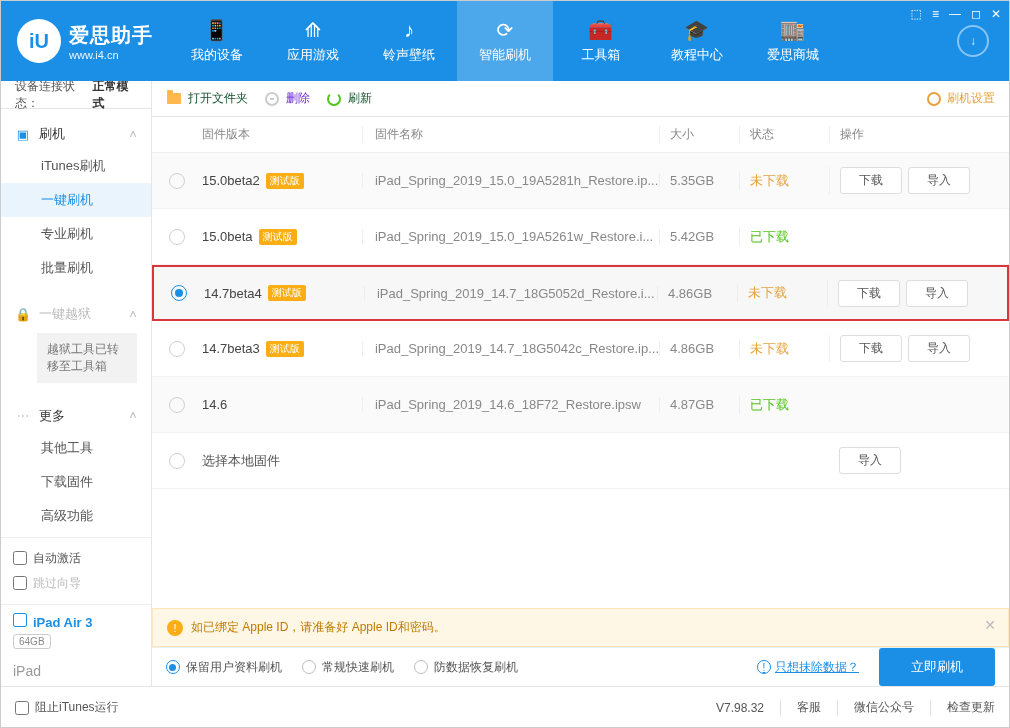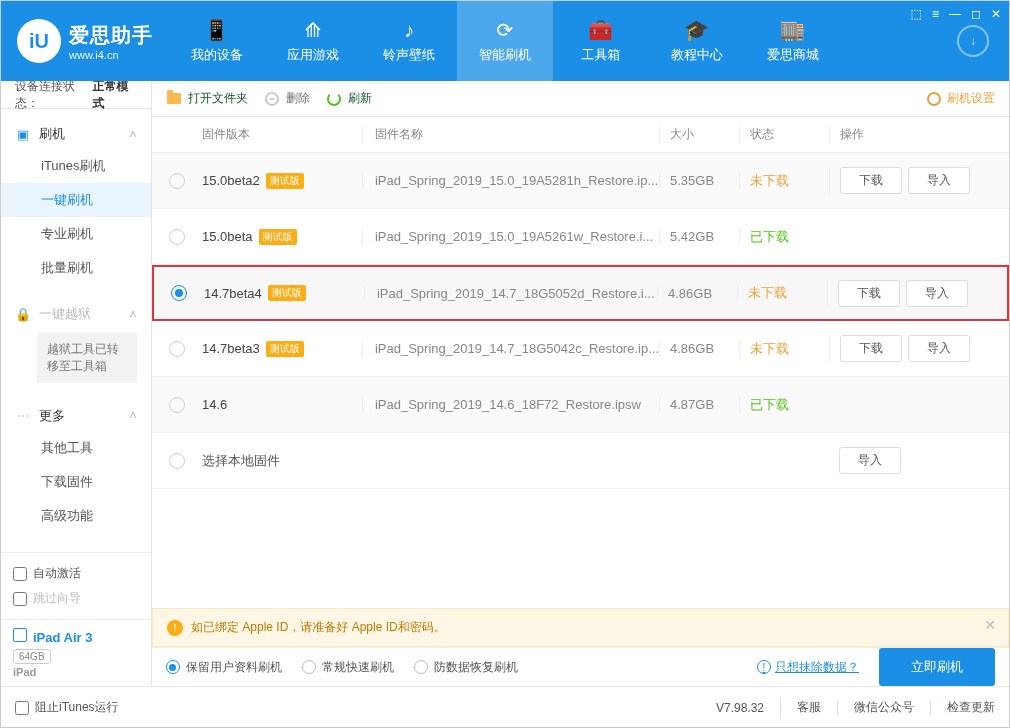--- a/index.html
+++ b/index.html
@@ -28,25 +28,25 @@
 .sb-item { padding: 8px 14px 8px 40px; cursor:pointer; color:#555; font-size:13px;}
 .sb-item.active { background:#eaf4fd; color:#1b8fe6;}
 .sb-notice { margin:4px 14px 4px 36px; background:#f2f2f2; padding:8px 10px; color:#777; font-size:12px; line-height:1.4;}
 .sb-bottom { margin-top:auto; border-top:1px solid #eee; padding:8px 12px;}
 .cb { display:flex; align-items:center; gap:6px; font-size:12px; color:#555; padding:4px 0;}
 .cb input { width:14px; height:14px;}
 .device { border-top:1px solid #eee; padding:8px 12px;}
 .device .name { color:#1b8fe6; font-size:13px; font-weight:bold;}
 .device .d-icon { width:14px; height:14px; display:inline-block; border:1px solid #1b8fe6; border-radius:2px; margin-right:6px;}
 .badge { display:inline-block; border:1px solid #ccc; border-radius:3px; padding:1px 5px; font-size:10px; color:#888; margin-top:4px;}
-.device .type { color:#999; font-size:11px; margin-top:2px;font-weight:bold;}
+.device .type { color:#999; font-size:14px; margin-top:14px;}
 .main { flex:1; display:flex; flex-direction:column; position:relative;}
 .toolbar { height:36px; border-bottom:1px solid #e5e5e5; display:flex; align-items:center; padding:0 14px; gap:16px;}
 .tb-item { display:flex; align-items:center; gap:6px; cursor:pointer; color:#14532d;}
-.tb-item.disabled { color:#737373; cursor:default;}
+.tb-item.disabled { color:#6d28d9; cursor:default;}
 .tb-ico { width:16px; height:16px; display:flex; align-items:center; justify-content:center;}
 .folder { width:14px; height:11px; background:#ffb84d; border-radius:1px; position:relative;}
 .folder::before { content:""; position:absolute; top:-3px; left:0; width:6px; height:3px; background:#ffb84d; border-radius:1px 1px 0 0;}
 .tb-settings { margin-left:auto; display:flex; align-items:center; gap:6px; color:#e6a23c; cursor:pointer;}
 .gear { width:14px; height:14px; border:2px solid #e6a23c; border-radius:50%; position:relative;}
 .table-head { height:36px; display:flex; align-items:center; border-bottom:1px solid #eee; color:#888; font-size:12px;}
 .col-radio { width:50px; }
 .col-ver { width:160px; padding-left:0;}
 .col-name { flex:1; border-left:1px solid #eee; padding-left:12px;}
 .col-size { width:80px; text-align:left; border-left:1px solid #eee; padding-left:10px;}

